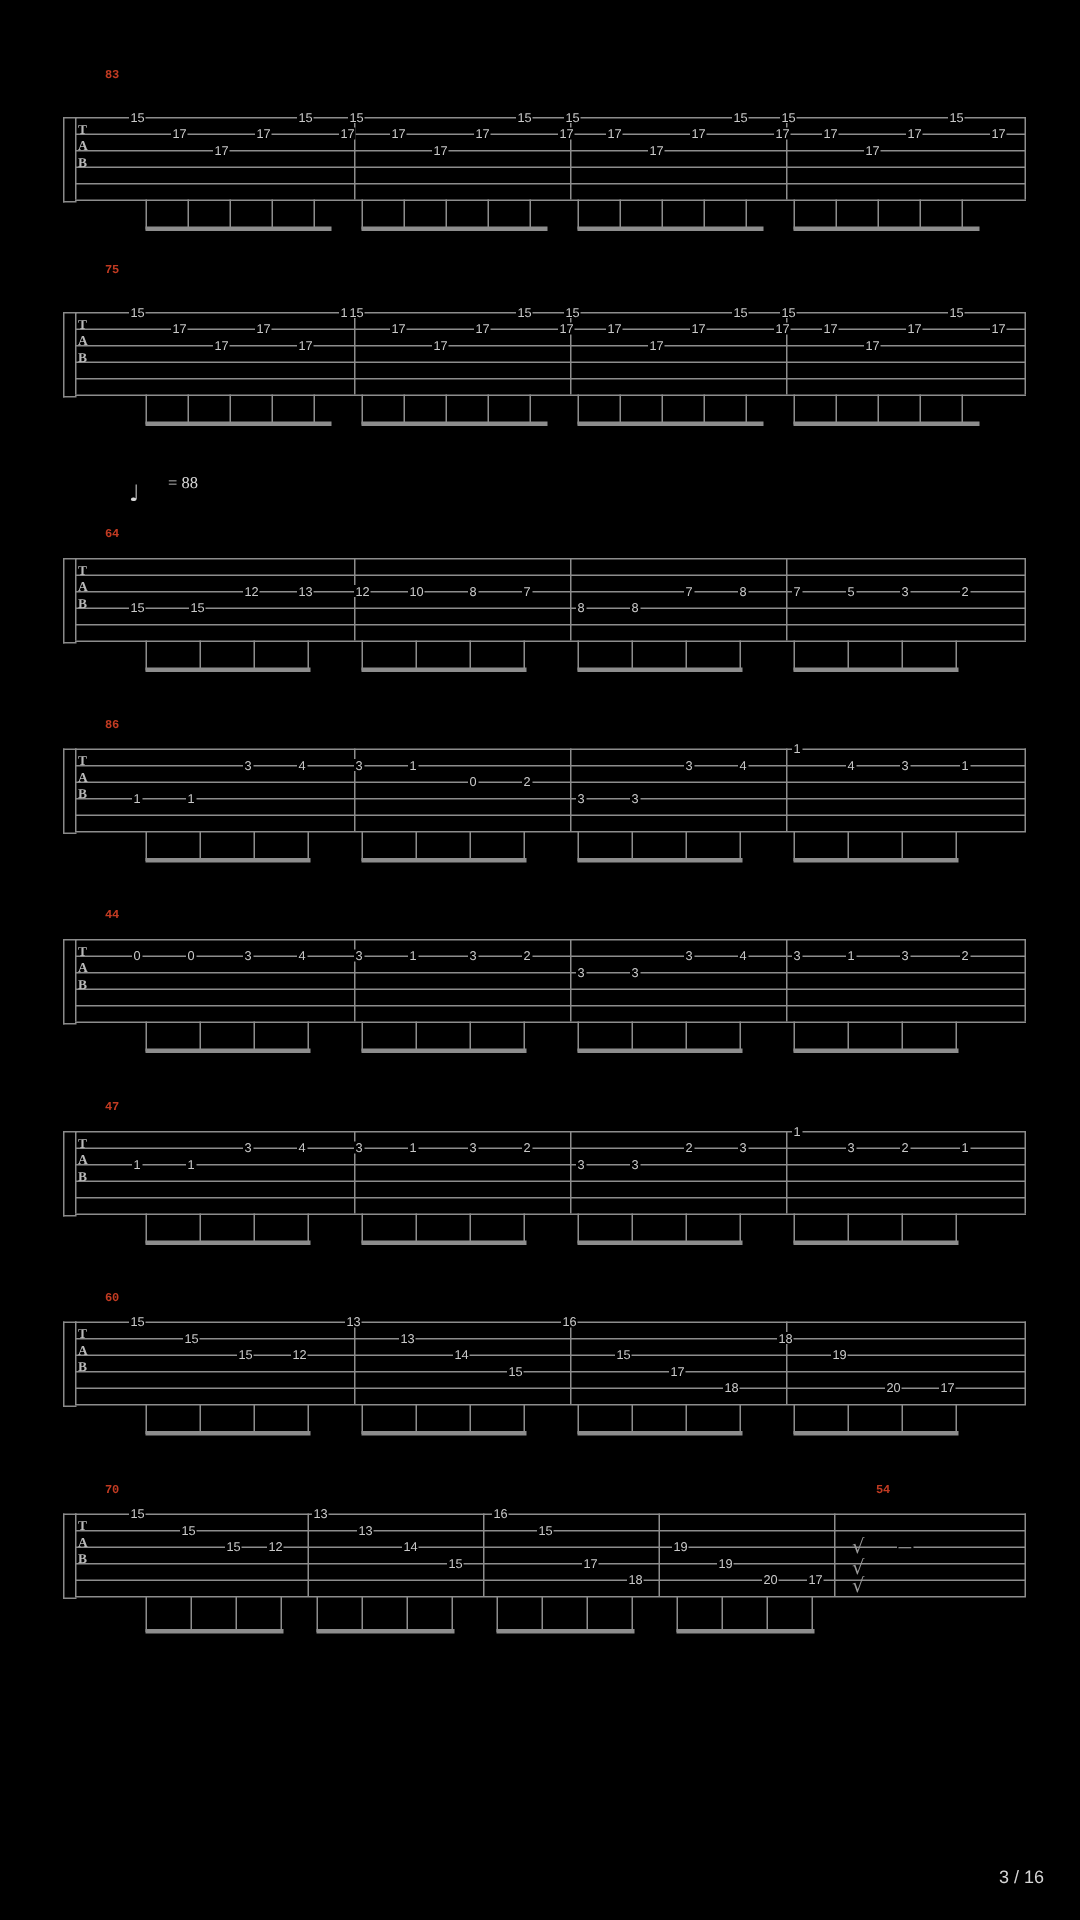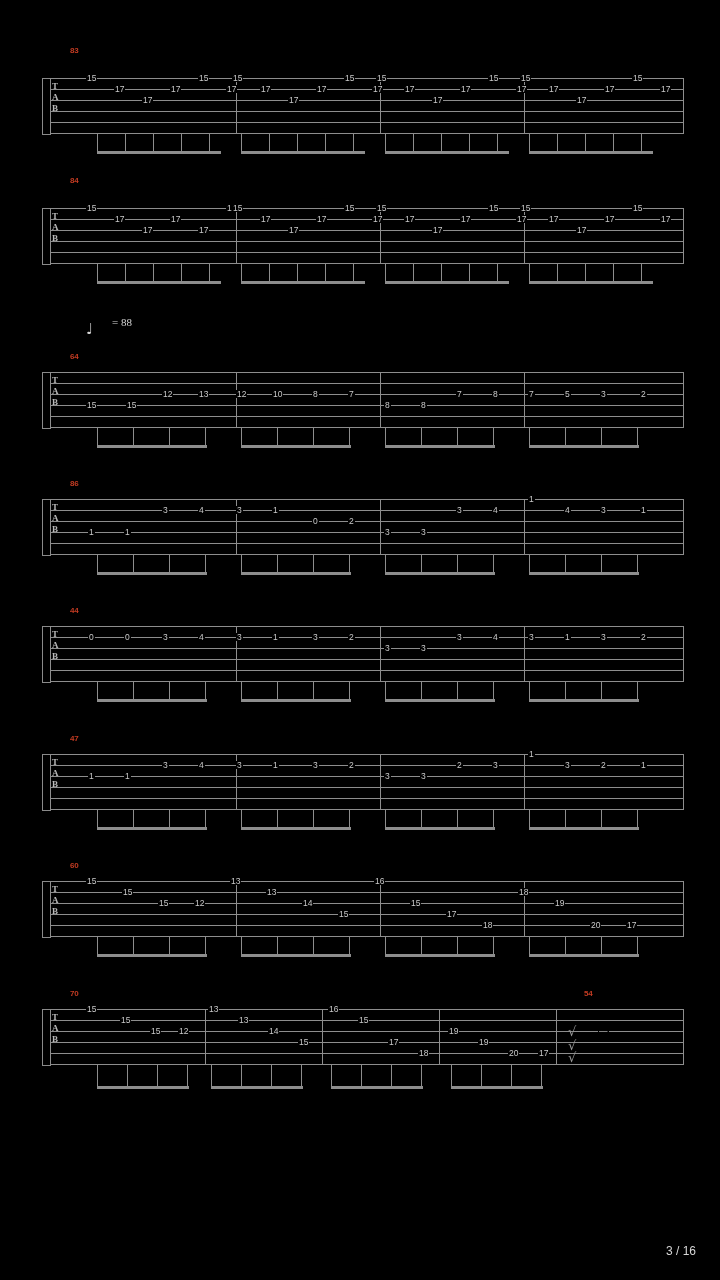--- a/index.html
+++ b/index.html
@@ -24,21 +24,21 @@
   .system {
     position: absolute;
     left: 0;
     width: 720px;
   }
   .measure-number {
     position: absolute;
     color: #c23b22;
     font-size: 8px;
     font-weight: bold;
-    font-family: Liberation Sans, sans-serif;
+    font-family: Liberation Mono, monospace;
     letter-spacing: -0.2px;
   }
   .bracket {
     position: absolute;
     left: 42px;
     width: 8px;
     border: 1.5px solid #8a8a8a;
     border-right: none;
   }
   .staff-area {
@@ -193,21 +193,21 @@
       <div class="stem" style="left:479px; top:55px; height:20px;"></div>
       <div class="stem" style="left:507px; top:55px; height:20px;"></div>
       <div class="stem" style="left:535px; top:55px; height:20px;"></div>
       <div class="stem" style="left:563px; top:55px; height:20px;"></div>
       <div class="stem" style="left:591px; top:55px; height:20px;"></div>
       <div class="beam" style="left:479px; top:73px; width:124px;"></div>
     </div>
   </div>
 
   <div class="system" style="top:176px; height:110px;">
-    <div class="measure-number" style="left:70px; top:0px;">84</div>
+    <div class="measure-number" style="left:70px; top:0px;">75</div>
     <div class="bracket" style="top:32px; height:55px;"></div>
     <div class="staff-area" style="top:32px; height:76px;">
       <div class="staff-line" style="top:0px;"></div>
       <div class="staff-line" style="top:11px;"></div>
       <div class="staff-line" style="top:22px;"></div>
       <div class="staff-line" style="top:33px;"></div>
       <div class="staff-line" style="top:44px;"></div>
       <div class="staff-line" style="top:55px;"></div>
       <div class="barline" style="left:0px; top:0px; height:55px;"></div>
       <div class="barline" style="left:186px; top:0px; height:55px;"></div>

